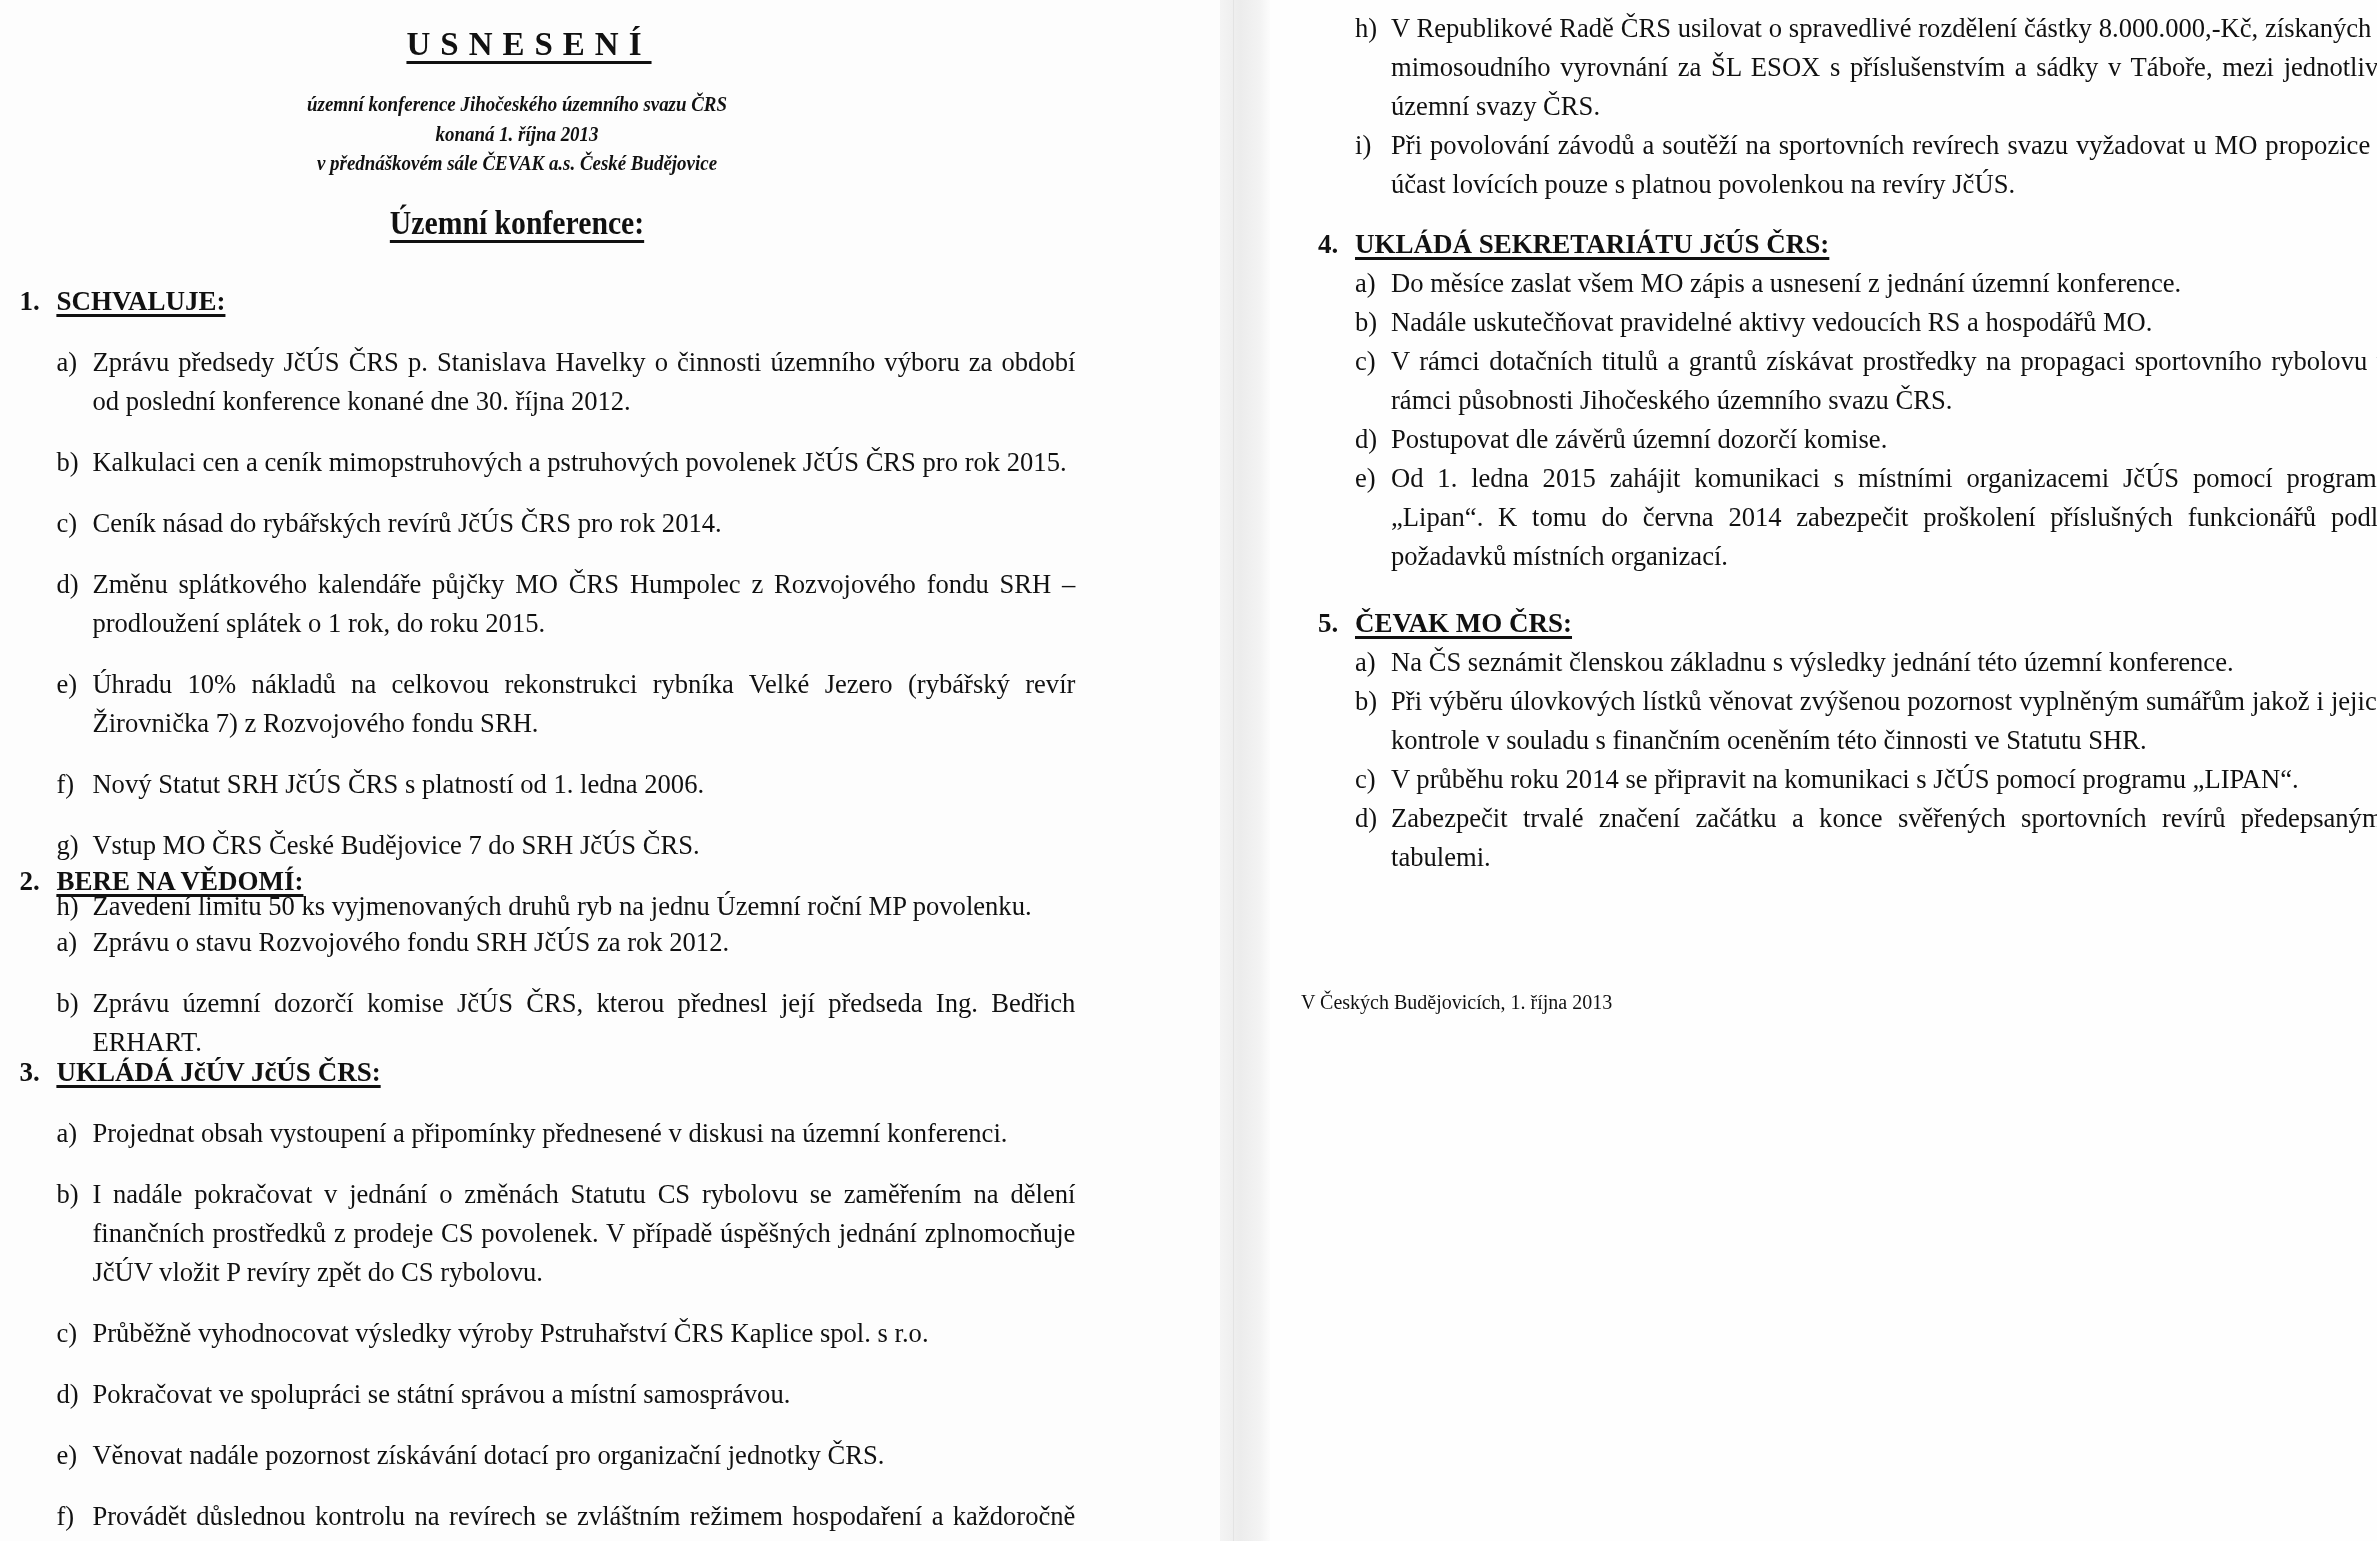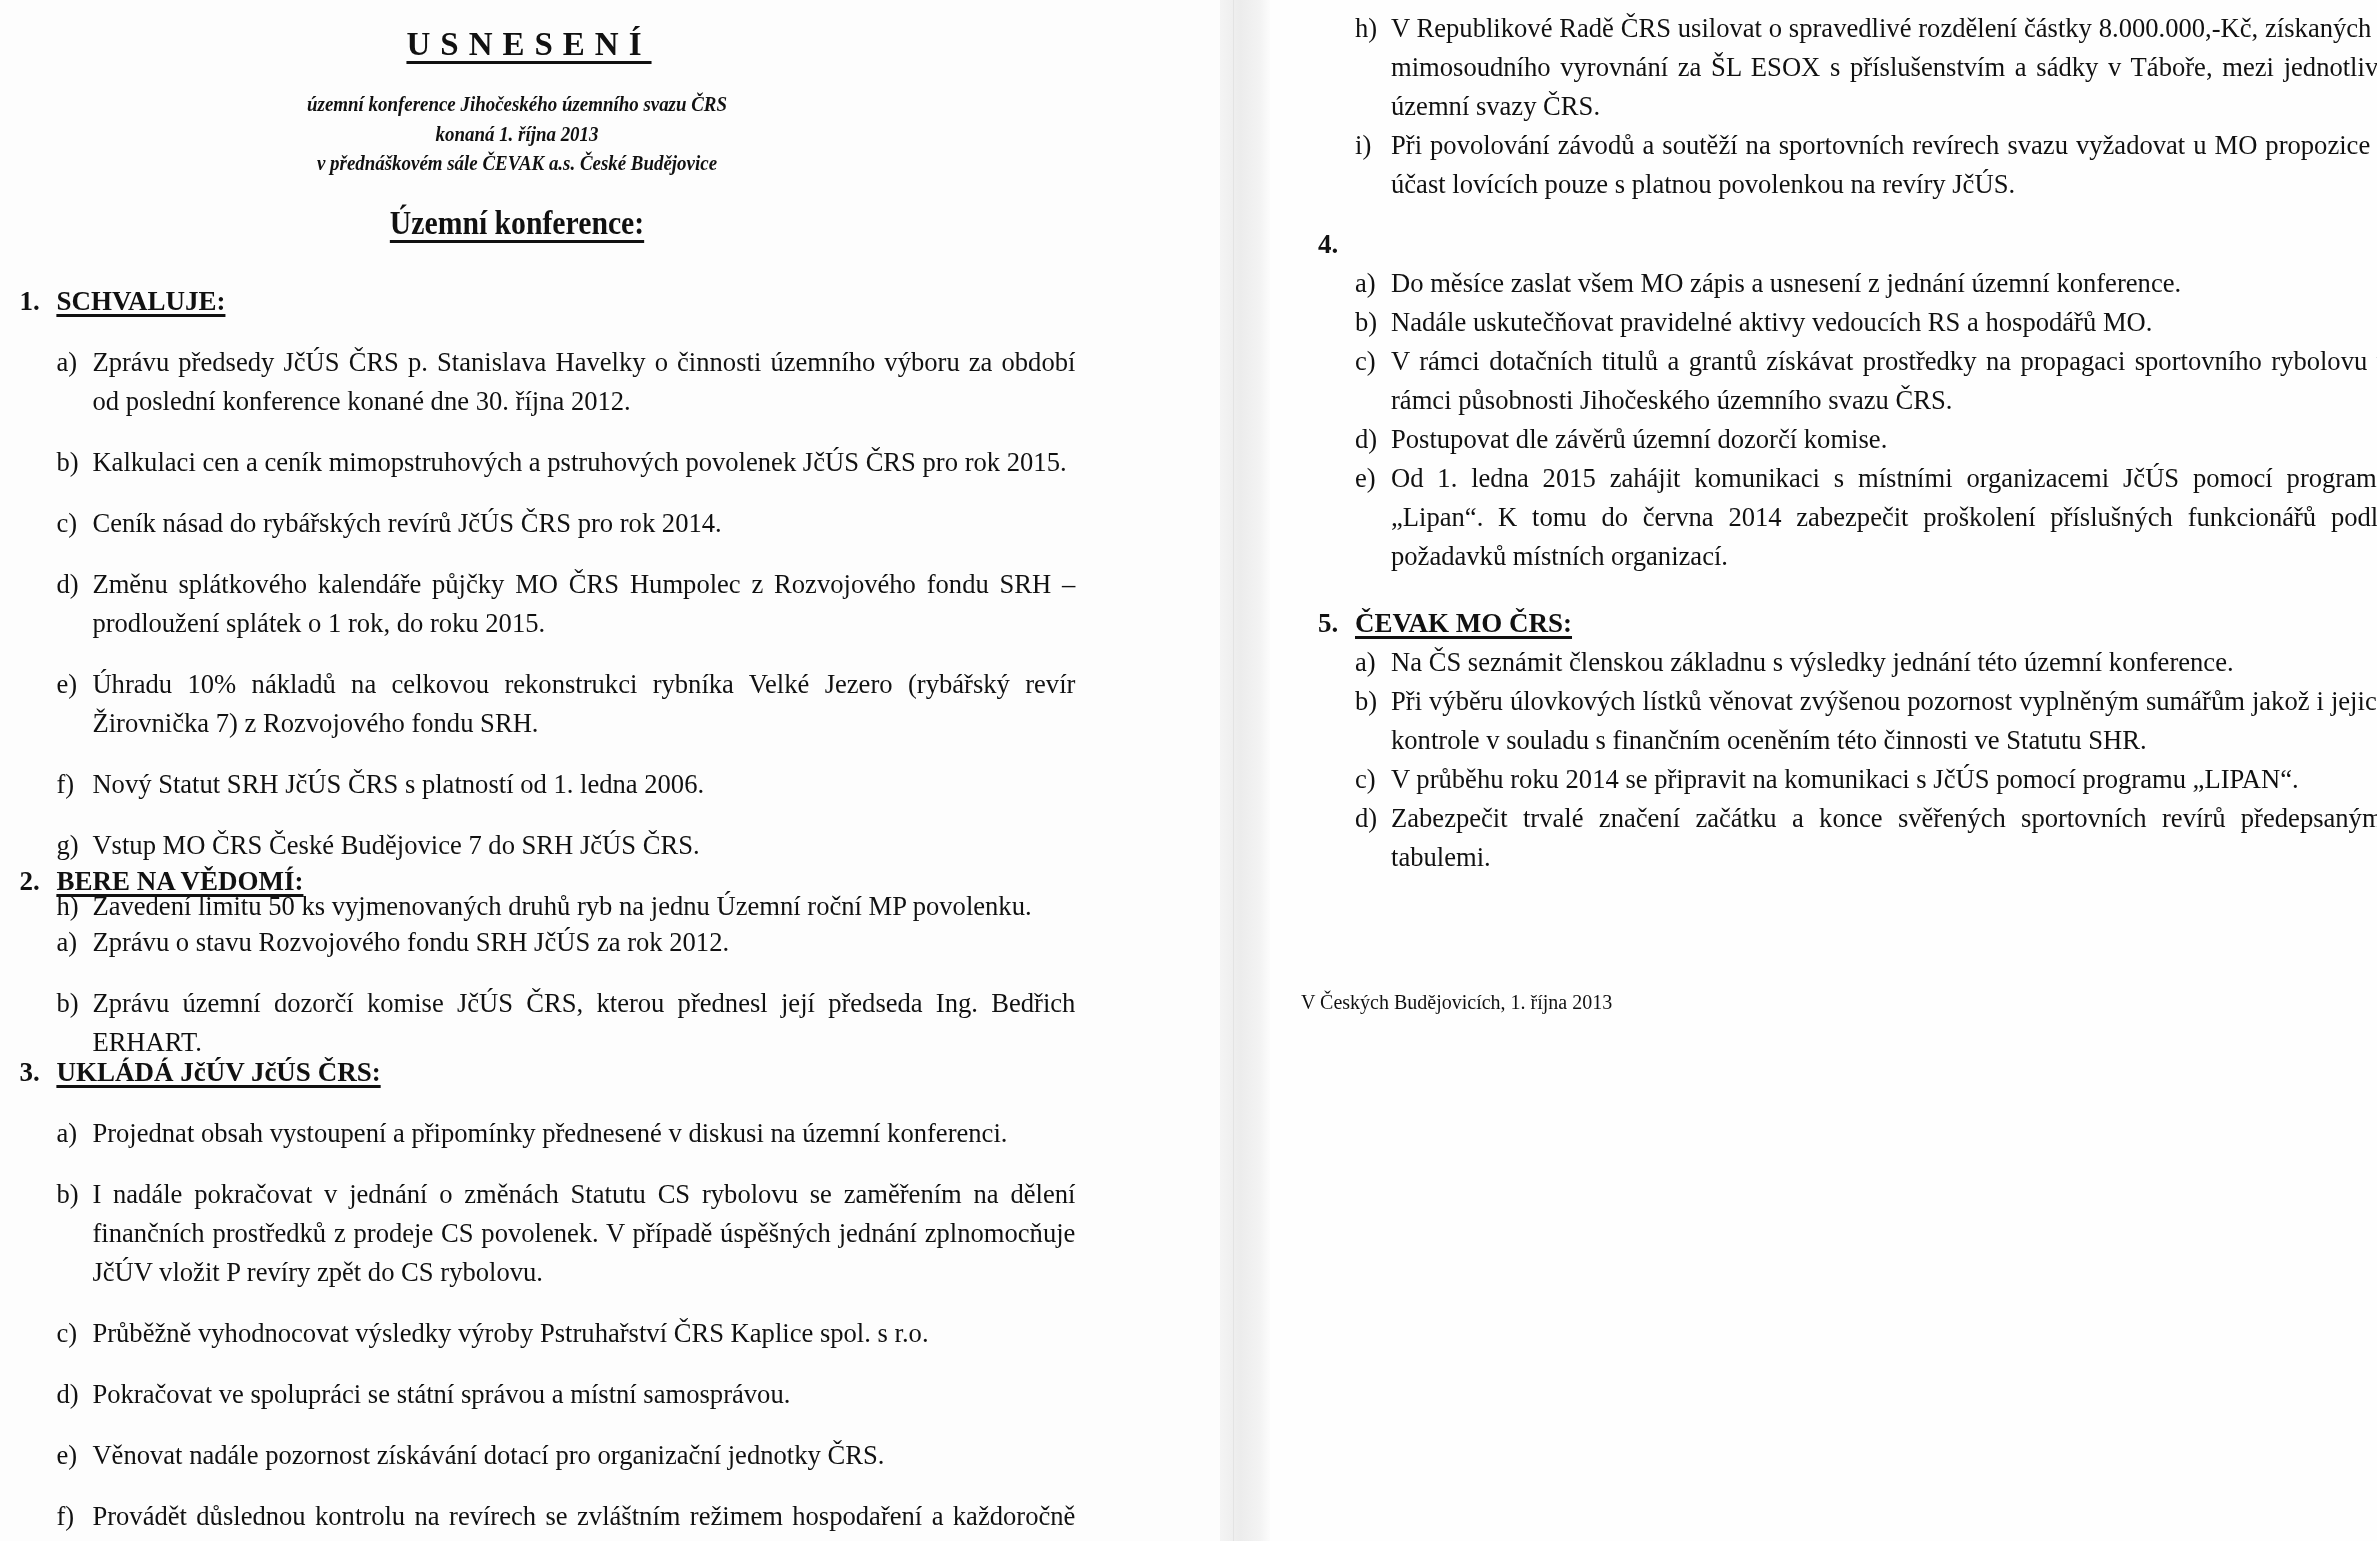--- a/index.html
+++ b/index.html
@@ -164,20 +164,21 @@
     </div>
   <div class="item">
       <span class="item-letter">i)</span>
       <span class="item-text">Při povolování závodů a soutěží na sportovních revírech svazu vyžadovat u MO propozice a účast lovících pouze s platnou povolenkou na revíry JčÚS.</span>
     </div>
 </div>
 
 <div class="section right-col" style="left:1318px; top:224px">
   <div class="sec-head">
     <span class="sec-num">4.</span>
+    <span class="sec-label">UKLÁDÁ SEKRETARIÁTU JčÚS ČRS:</span>
   </div>
   <div class="item">
       <span class="item-letter">a)</span>
       <span class="item-text">Do měsíce zaslat všem MO zápis a usnesení z jednání územní konference.</span>
     </div>
   <div class="item">
       <span class="item-letter">b)</span>
       <span class="item-text">Nadále uskutečňovat pravidelné aktivy vedoucích RS a hospodářů MO.</span>
     </div>
   <div class="item">

